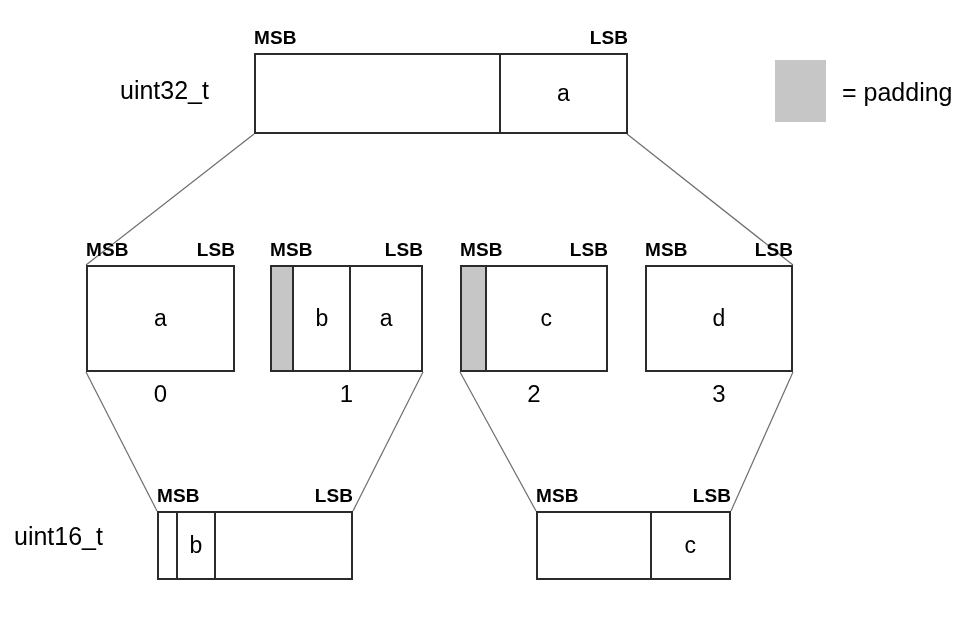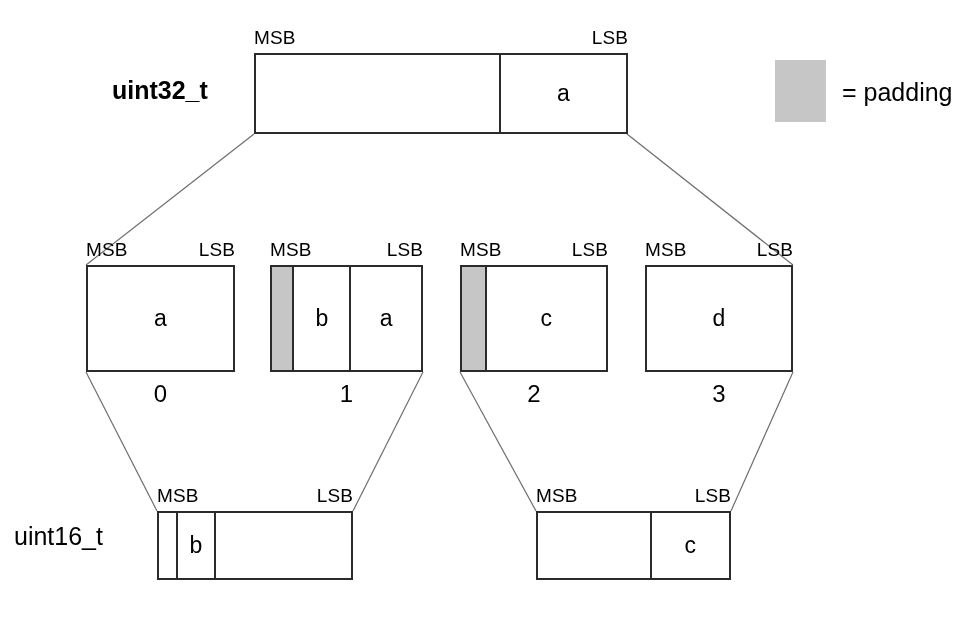--- a/index.html
+++ b/index.html
@@ -55,20 +55,21 @@
   }
 
   
   .endlabels {
     position: absolute;
     display: flex;
     justify-content: space-between;
     font-size: 19px;
     line-height: 1;
     letter-spacing: 0.1px;
+    font-weight: bold;
   }
 
   
   .typelabel {
     position: absolute;
     font-size: 25px;
     line-height: 1;
     white-space: nowrap;
   }
 
@@ -105,21 +106,21 @@
 
     <line x1="86" y1="372" x2="157" y2="511" stroke="#6e6e6e" stroke-width="1.2"></line>
 
     <line x1="423" y1="372" x2="353" y2="511" stroke="#6e6e6e" stroke-width="1.2"></line>
 
     <line x1="460" y1="372" x2="536" y2="511" stroke="#6e6e6e" stroke-width="1.2"></line>
 
     <line x1="793" y1="372" x2="731" y2="511" stroke="#6e6e6e" stroke-width="1.2"></line>
   </svg>
 
-  <div class="typelabel" style="left:112px; top:78px;font-weight:bold;">uint32_t</div>
+  <div class="typelabel" style="left:120px; top:78px;">uint32_t</div>
 
   <div class="endlabels" style="left:254px; top:28px; width:374px;">
     <span>MSB</span>
     <span>LSB</span>
   </div>
 
   <div class="bitbox" id="uint32-box" style="left:254px; top:53px; width:374px; height:81px;">
     <div class="cell" style="flex:66;"></div>
     <div class="cell" style="flex:34;">a</div>
   </div>

